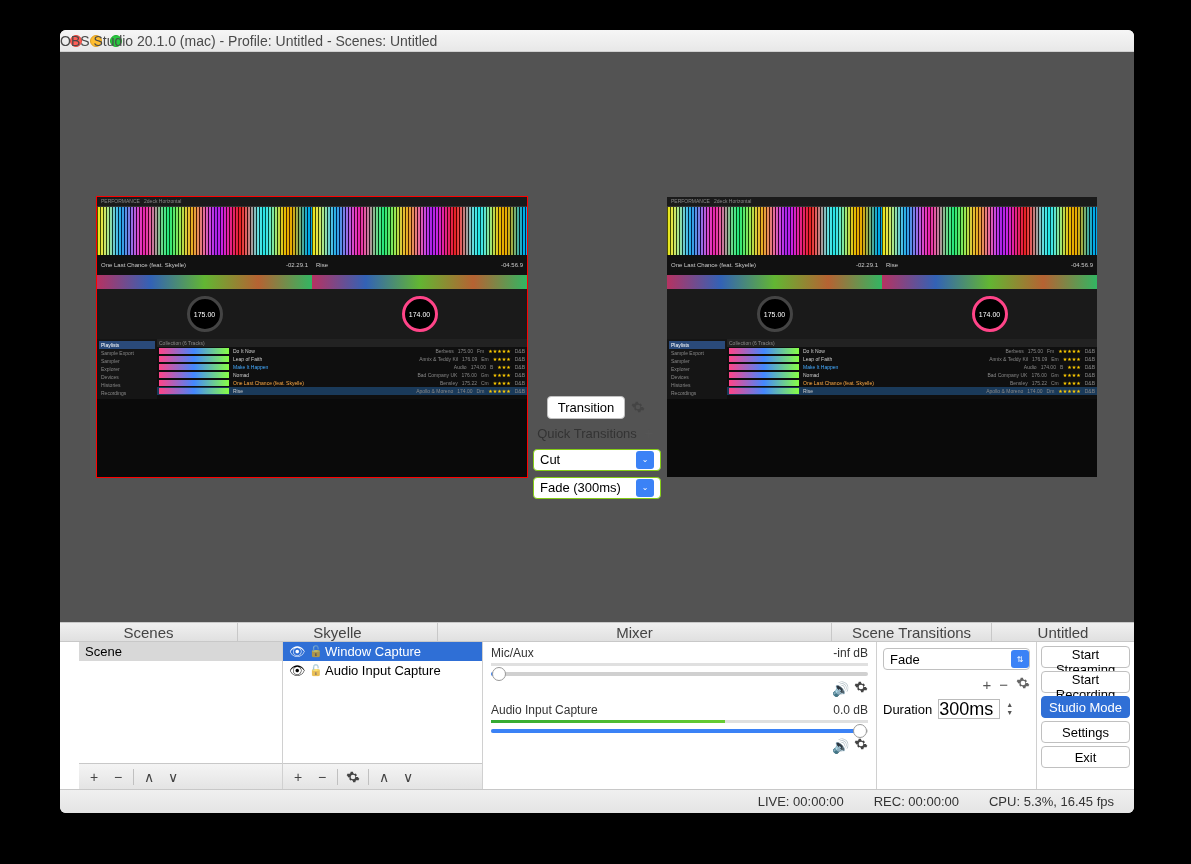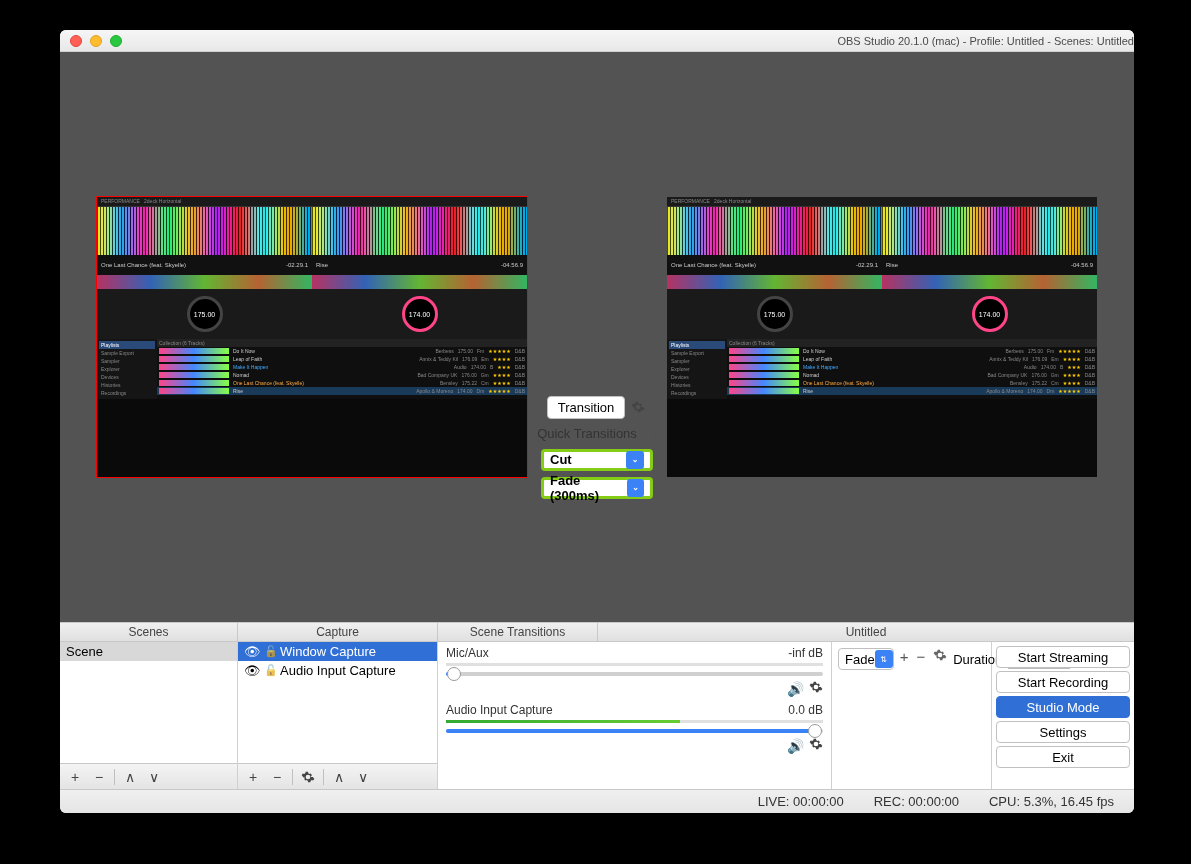--- a/index.html
+++ b/index.html
@@ -4,21 +4,21 @@
 <style>
   * { box-sizing: border-box; margin: 0; padding: 0; font-family: -apple-system, "Helvetica Neue", Arial, sans-serif; }
   body { background: #000; width: 1191px; height: 864px; position: relative; }
   .window { position: absolute; left: 60px; top: 30px; width: 1074px; height: 783px; background: #ececec; border-radius: 6px; box-shadow: 0 20px 60px rgba(0,0,0,0.6); overflow: hidden; display: flex; flex-direction: column; }
   .titlebar { height: 22px; background: linear-gradient(#f6f6f6,#e8e8e8); border-bottom: 1px solid #d0d0d0; display: flex; align-items: center; position: relative; }
   .traffic { display: flex; gap: 8px; margin-left: 10px; }
   .dot { width: 12px; height: 12px; border-radius: 50%; }
   .dot.red { background:#ff5f57; border:0.5px solid #e1463d; }
   .dot.yellow { background:#ffbd2e; border:0.5px solid #dfa123; }
   .dot.green { background:#28c940; border:0.5px solid #1dad2b; }
-  .titletext { position:absolute; left:0; right:0; text-align:right; font-size:11px; color:#4a4a4a; }
+  .titletext { position:absolute; left:0; right:0; text-align:left; font-size:14px; color:#4a4a4a; }
   .previews { height: 570px; background:#535353; display:flex; align-items:center; justify-content:center; gap: 0; position:relative; }
   .preview-pane { width: 440px; height: 520px; background:#535353; display:flex; align-items:center; justify-content:center; position:relative; }
   .preview-inner { width: 430px; height: 280px; background:#0a0a0a; position:relative; overflow:hidden; }
   .preview-inner.selected { outline:1px solid #ff0000; }
   .waveform-row { height:48px; display:flex; }
   .wf { flex:1; background: linear-gradient(90deg,#ff3,#4af,#f4a,#4f8,#fa4,#a4f,#f44,#4ff,#fa0,#0af); filter: contrast(1.5) brightness(0.9); position:relative; }
   .wf::after{content:"";position:absolute;inset:0;background:repeating-linear-gradient(90deg,rgba(0,0,0,0.6) 0 1px,transparent 1px 3px);}
   .track-info { height:20px; display:flex; background:#111; }
   .ti-half { flex:1; padding:2px 4px; color:#ccc; font-size:6px; display:flex; justify-content:space-between; align-items:center; }
   .mini-wave { height:14px; display:flex; }
@@ -34,48 +34,48 @@
   .br-main { flex:1; }
   .br-row { display:flex; padding:1px 2px; gap:4px; align-items:center; }
   .br-row.hl { background:#1a3a5a; }
   .br-wf { width:70px; height:6px; background:linear-gradient(90deg,#f48,#48f,#8f4); }
   .center-controls { width:130px; display:flex; flex-direction:column; align-items:center; gap:6px; padding-top:220px; }
   .btn { background:#fff; border:1px solid #c0c0c0; border-radius:4px; padding:3px 10px; font-size:13px; cursor:pointer; }
   .trans-row { display:flex; align-items:center; gap:4px; }
   .gear-sm { width:18px; height:18px; display:flex; align-items:center; justify-content:center; cursor:pointer; }
   .qt-label { font-size:13px; color:#333; }
   .plus-sm { width:16px; font-size:16px; color:#555; cursor:pointer; text-align:center; }
-  .select-blue { width:112px; height:22px; background:#fff; border:3px solid #84cc16; border-radius:4px; font-size:13px; padding:0 6px; display:flex; align-items:center; justify-content:space-between; cursor:pointer;font-weight:bold; }
+  .select-blue { width:128px; height:22px; background:#fff; border:1px solid #84cc16; border-radius:4px; font-size:13px; padding:0 6px; display:flex; align-items:center; justify-content:space-between; cursor:pointer; }
   .sel-arrow { width:18px; height:18px; background:#3b82f6; border-radius:3px; display:flex; align-items:center; justify-content:center; color:#fff; font-size:8px; }
   .panels { flex:1; display:flex; flex-direction:column; }
-  .panel-headers { height:20px; display:flex; background:linear-gradient(#f0f0f0,#e0e0e0); border-top:1px solid #c8c8c8; border-bottom:1px solid #c8c8c8; font-size:12px; color:#444; }
+  .panel-headers { height:20px; display:flex; background:linear-gradient(#f0f0f0,#e0e0e0); border-top:1px solid #c8c8c8; border-bottom:1px solid #c8c8c8; font-size:15px; color:#444; }
   .ph { display:flex; align-items:center; justify-content:center; border-right:1px solid #c8c8c8; }
   .ph.scenes{width:178px;} .ph.sources{width:200px;} .ph.mixer{width:394px;} .ph.st{width:160px;} .ph.ctrl{flex:1;border-right:none;}
   .panel-body { flex:1; display:flex; background:#fff; }
   .panel { border-right:1px solid #d0d0d0; display:flex; flex-direction:column; }
-  .panel.scenes{width:178px;} .panel.sources{width:200px;} .panel.mixer{width:394px;} .panel.st{width:160px;} .panel.ctrl{flex:1;border-right:none; padding:4px;}
+  .panel.scenes{width:204px;margin-left:19px;} .panel.sources{width:200px;} .panel.mixer{width:394px;} .panel.st{width:160px;} .panel.ctrl{flex:1;border-right:none; padding:4px;}
   .list { flex:1; background:#fff; overflow:auto; font-size:13px; }
   .list-item { padding:2px 6px; display:flex; align-items:center; gap:4px; }
   .list-item.sel-grey { background:#d8d8d8; }
   .list-item.sel-blue { background:#2f6fd6; color:#fff; }
   .eye { width:16px; font-size:13px; }
   .lock { width:12px; font-size:11px; opacity:0.7; }
   .toolbar { height:26px; background:linear-gradient(#f4f4f4,#e4e4e4); border-top:1px solid #c8c8c8; display:flex; align-items:center; padding:0 4px; gap:2px; }
   .tb-btn { width:22px; height:20px; display:flex; align-items:center; justify-content:center; font-size:14px; color:#444; cursor:pointer; border-radius:3px; }
   .tb-sep { width:1px; height:16px; background:#c0c0c0; margin:0 2px; }
   .mixer-ch { padding:4px 8px 2px; }
   .mx-head { display:flex; justify-content:space-between; font-size:12px; color:#333; }
   .mx-meter { height:3px; background:#e0e0e0; margin:3px 0 0; position:relative; }
   .mx-meter .fill { position:absolute; left:0; top:0; bottom:0; background:linear-gradient(90deg,#3a3,#6c3); }
   .mx-slider { height:4px; background:#d0d0d0; margin:6px 0 4px; position:relative; border-radius:2px; }
   .mx-slider .track-fill { position:absolute; left:0; top:0; bottom:0; background:#3b82f6; border-radius:2px; }
   .mx-slider .thumb { position:absolute; top:-5px; width:14px; height:14px; background:#fff; border:1px solid #999; border-radius:50%; transform:translateX(-50%); }
   .mx-row { display:flex; justify-content:flex-end; gap:4px; align-items:center; }
   .spk { font-size:14px; cursor:pointer; }
-  .st-body { padding:6px; display:flex; flex-direction:row; gap:6px; }
+  .st-body { padding:6px; display:flex; flex-direction:column; gap:6px; }
   .st-select { height:22px; background:#fff; border:1px solid #c0c0c0; border-radius:4px; display:flex; align-items:center; justify-content:space-between; padding:0 0 0 6px; font-size:13px; }
   .st-tools { display:flex; justify-content:flex-end; gap:8px; font-size:15px; color:#555; }
   .st-tools span{cursor:pointer;}
   .dur-row { display:flex; align-items:center; gap:6px; font-size:13px; }
   .dur-input { width:62px; height:20px; border:1px solid #bbb; background:#fff; padding:0 0; font-size:18px; }
   .spinner { width:12px; display:flex; flex-direction:column; font-size:7px; color:#555; }
   .spinner span{cursor:pointer; line-height:8px;}
   .ctrl-btn { width:100%; height:22px; background:#fff; border:1px solid #c0c0c0; border-radius:4px; font-size:13px; margin-bottom:3px; cursor:pointer; }
   .ctrl-btn.active { background:#2f6fd6; color:#fff; border-color:#2f6fd6; }
   .statusbar { height:24px; background:linear-gradient(#f0f0f0,#e4e4e4); border-top:1px solid #c8c8c8; display:flex; align-items:center; justify-content:flex-end; gap:30px; padding:8px 20px; font-size:13px; color:#333; }
@@ -316,21 +316,22 @@
               </div>
             </div>
         </div>
       </div>
     </div>
   </div>
 
   <div class="panels">
     <div class="panel-headers">
       <div class="ph scenes">Scenes</div>
-      <div class="ph sources">Capture</div>
+      <div class="ph sources">Skyelle</div>
+      <div class="ph mixer">Mixer</div>
       <div class="ph st">Scene Transitions</div>
       <div class="ph ctrl">Untitled</div>
     </div>
     <div class="panel-body">
 
       <div class="panel scenes">
         <div class="list">
           <div class="list-item sel-grey">
               <span>Scene</span>
             </div>

